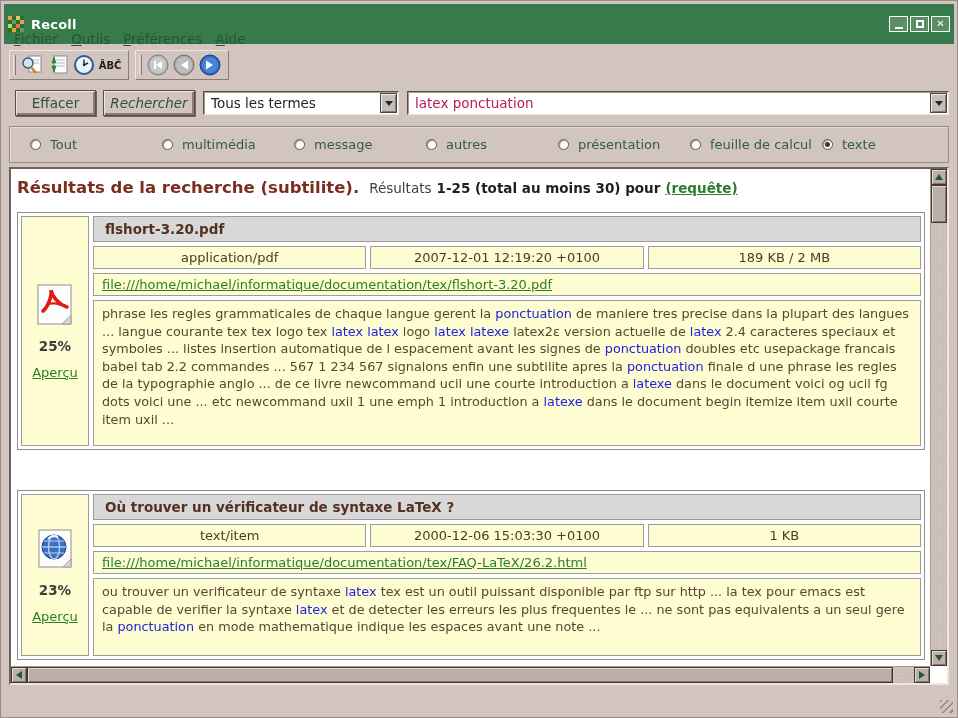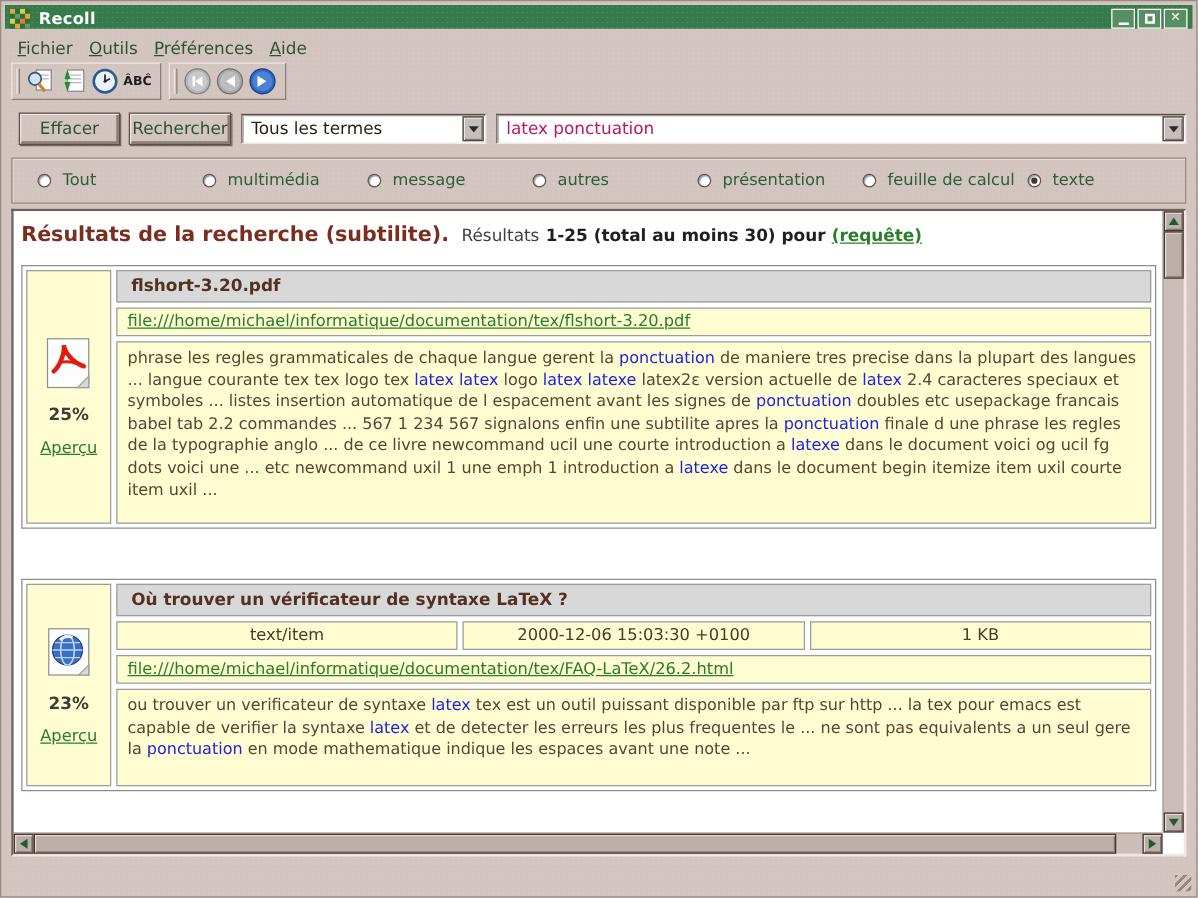--- a/index.html
+++ b/index.html
@@ -28,25 +28,25 @@
   body{font-family:"DejaVu Sans","Liberation Sans",sans-serif;background:#888;}
   .window{
     position:relative;width:958px;height:718px;overflow:hidden;
     background-color:var(--bg);
     background-image:radial-gradient(circle,var(--bg-dot) 22%,transparent 24%);
     background-size:4px 4px;
     border:1px solid #9a8c85;
   }
   
   .titlebar{
-    position:absolute;left:3px;top:3px;right:3px;height:19px;
+    position:absolute;left:3px;top:3px;right:3px;height:40px;
     background-color:var(--titlebar);
     background-image:radial-gradient(circle,rgba(255,255,255,.14) 22%,transparent 24%);
     background-size:4px 4px;
-    display:flex;align-items:flex-end;padding:0 4px;
+    display:flex;align-items:center;padding:0 4px;
   }
   .app-icon{width:16px;height:16px;margin-right:7px;flex:0 0 auto;}
   .title-text{color:#fff;font-weight:bold;font-size:13px;letter-spacing:.2px;}
   .title-btns{margin-left:auto;display:flex;gap:2px;}
   .tbtn{
     width:19px;height:16px;background:var(--title-btn);
     border:1px solid #fff;display:flex;align-items:center;justify-content:center;
     color:#fff;font-size:10px;font-weight:bold;line-height:1;cursor:default;
   }
   .tbtn .minbar{width:8px;height:2px;background:#fff;margin-top:7px;}
@@ -71,21 +71,21 @@
   
   .searchrow{position:absolute;left:14px;top:89px;right:8px;height:26px;display:flex;align-items:center;}
   .push-btn{
     height:26px;background-color:var(--bg);
     background-image:radial-gradient(circle,var(--bg-dot) 22%,transparent 24%);background-size:4px 4px;
     border:1px solid var(--line-dark);
     box-shadow:inset 1px 1px 0 var(--bevel-light),inset -2px -2px 0 var(--bevel-dark),1px 1px 0 #74665f;
     color:var(--text-green);font-size:13.5px;text-align:center;line-height:24px;cursor:default;
   }
   .btn-clear{width:81px;margin-right:7px;text-align:center;}
-  .btn-search{width:82px;margin-right:8px;}
+  .btn-search{width:92px;margin-right:8px;font-style:italic;}
   .combo{
     height:24px;background:#fff;display:flex;align-items:center;
     border:1px solid;border-color:var(--line-dark) var(--bevel-light) var(--bevel-light) var(--line-dark);
     box-shadow:inset 1px 1px 0 #a99b94;
   }
   .combo-mode{width:196px;margin-right:8px;}
   .combo-query{flex:1;}
   .combo-value{flex:1;padding:0 7px;font-size:13.5px;color:#241f1c;white-space:nowrap;overflow:hidden;}
   .combo-query .combo-value{color:#be185d;}
   .combo-arrow{
@@ -341,20 +341,25 @@
                   <rect x="4" y="2" width="33" height="39" fill="#fdfdfd" stroke="#909090"></rect>
                   <path d="M37 41 L28 41 L37 32 Z" fill="#d8d8d8" stroke="#a0a0a0"></path>
                   <path d="M9 28 C14 24 18 13 17 7 C18 13 24 21 33 24" fill="none" stroke="#e01b10" stroke-width="3.6" stroke-linecap="round"></path>
                   <path d="M13 21 C17 20 24 20 27 22" fill="none" stroke="#e01b10" stroke-width="2.4"></path>
                 </svg></div>
               <div class="relevance">25%</div>
               <a class="green preview">Aperçu</a>
             </div>
             <div class="entry-right">
               <div class="cell title-cell">flshort-3.20.pdf</div>
+              <div class="meta-row">
+                <div class="cell meta-cell">application/pdf</div>
+                <div class="cell meta-cell">2007-12-01 12:19:20 +0100</div>
+                <div class="cell meta-cell">189 KB / 2 MB</div>
+              </div>
               <div class="cell url-cell"><a class="green">file:///home/michael/informatique/documentation/tex/flshort-3.20.pdf</a></div>
               <div class="cell snippet snippet-0"><span>phrase les regles grammaticales de chaque langue gerent la </span><span class="hl">ponctuation</span><span> de maniere tres precise dans la plupart des langues ... langue courante tex tex logo tex </span><span class="hl">latex latex</span><span> logo </span><span class="hl">latex latexe</span><span> latex2ε version actuelle de </span><span class="hl">latex</span><span> 2.4 caracteres speciaux et symboles ... listes insertion automatique de l espacement avant les signes de </span><span class="hl">ponctuation</span><span> doubles etc usepackage francais babel tab 2.2 commandes ... 567 1 234 567 signalons enfin une subtilite apres la </span><span class="hl">ponctuation</span><span> finale d une phrase les regles de la typographie anglo ... de ce livre newcommand ucil une courte introduction a </span><span class="hl">latexe</span><span> dans le document voici og ucil fg dots voici une ... etc newcommand uxil 1 une emph 1 introduction a </span><span class="hl">latexe</span><span> dans le document begin itemize item uxil courte item uxil ...</span></div>
             </div>
           </div>
           <div class="entry">
             <div class="entry-left">
               <div class="doc-icon"><svg width="42" height="44" viewBox="0 0 42 44">
                   <rect x="5" y="3" width="32" height="37" fill="#fdfdfd" stroke="#909090"></rect>
                   <path d="M37 40 L29 40 L37 32 Z" fill="#d8d8d8" stroke="#a0a0a0"></path>
                   <circle cx="20" cy="20" r="12" fill="#3a6fc4"></circle>

